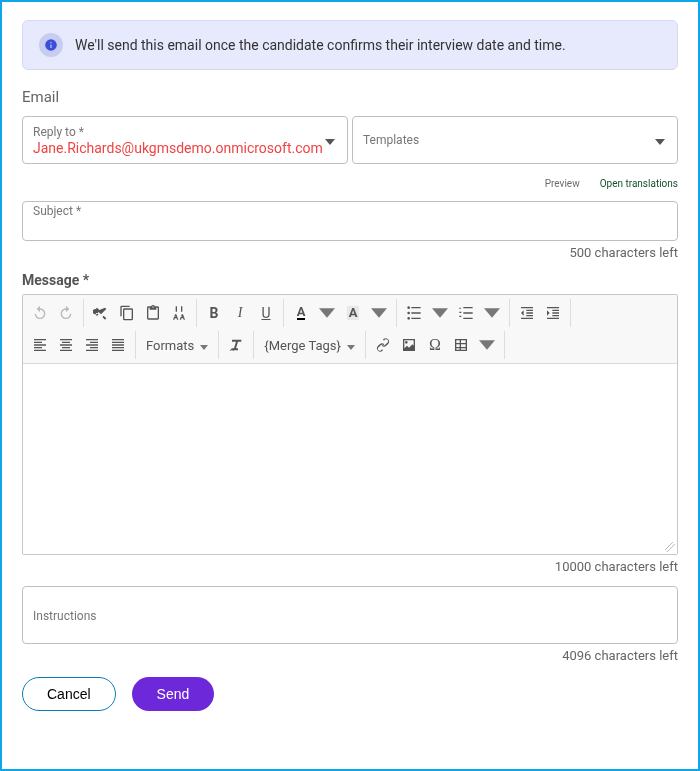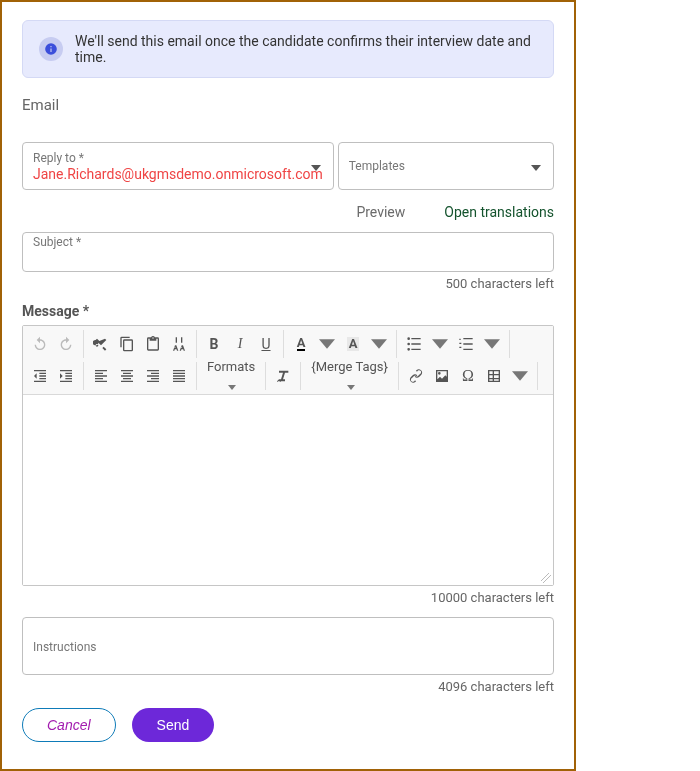--- a/index.html
+++ b/index.html
@@ -4,23 +4,23 @@
   <style>
     * { box-sizing: border-box; }
     body {
       margin: 0;
       font-family: -apple-system, BlinkMacSystemFont, "Segoe UI", Roboto, Arial, sans-serif;
       font-size: 14px;
       color: #333;
       background: #fff;
     }
     .container {
-      width: 576px;
+      width: 700px;
       height: 771px;
-      border: 2px solid #a16207;
+      border: 2px solid #0ea5e9;
       padding: 18px 20px;
       position: relative;
     }
     .info-banner {
       background: #e7eafd;
       border: 1px solid #d4d9f5;
       border-radius: 6px;
       padding: 12px 16px;
       display: flex;
       align-items: center;
@@ -31,21 +31,21 @@
       width: 24px; height: 24px;
       background: #c7ccf1;
       border-radius: 50%;
       display: flex; align-items: center; justify-content: center;
       flex-shrink: 0;
     }
     .info-icon-wrap svg { width: 14px; height: 14px; fill: #3b4edb; }
     .section-title {
       color: #666;
       font-size: 15px;
-      margin-bottom: 28px;
+      margin-bottom: 10px;
     }
     .row {
       display: flex;
       gap: 4px;
       margin-bottom: 14px;
     }
     .field-box {
       flex: 1;
       border: 1px solid #bfbfbf;
       border-radius: 4px;
@@ -68,23 +68,23 @@
     .dropdown-caret {
       position: absolute;
       right: 12px;
       top: 50%;
       transform: translateY(-50%);
     }
     .dropdown-caret svg { width: 10px; height: 6px; fill: #555; }
     .link-row {
       display: flex;
       justify-content: flex-end;
-      gap: 39px;
+      gap: 20px;
       margin-bottom: 12px;
-      font-size: 14px;
+      font-size: 10px;
       align-items: center;
     }
     .link-grey { color: #6b6b6b; }
     .link-blue { color: #14532d; cursor: pointer; }
     .subject-box {
       border: 1px solid #bfbfbf;
       border-radius: 4px;
       padding: 0 10px;
       min-height: 40px;
       margin-bottom: 4px;
@@ -127,21 +127,21 @@
       height: 28px;
       display: flex;
       align-items: center;
       justify-content: center;
       cursor: pointer;
       color: #555;
       font-size: 14px;
       padding: 0 4px;
     }
     .tbtn.disabled { color: #bbb; cursor: default; }
-    .tbtn-text { font-size: 13px; padding: 0 6px; gap:4px;flex-direction:column; }
+    .tbtn-text { font-size: 13px; padding: 0 6px; gap:4px; }
     .tbtn-text .mini-caret svg { width:8px; height:5px; fill:#777; margin-left:2px;}
     .tbtn svg { width: 16px; height: 16px; fill: currentColor; }
     .color-a { font-weight:bold; font-size:13px; border-bottom:2px solid #000; line-height:12px; display:inline-block;}
     .color-bg-a { font-weight:bold; font-size:13px; background:#e8e8e8; padding:0 2px; line-height:14px;}
     .editor-body {
       min-height: 190px;
       padding: 8px;
       background: #fff;
       position: relative;
     }
@@ -164,21 +164,21 @@
       gap: 16px;
       margin-top: 14px;
     }
     .btn {
       border-radius: 18px;
       padding: 8px 24px;
       font-size: 14px;
       cursor: pointer;
       border: 1px solid transparent;
     }
-    .btn-outline { background:#fff; border-color:#0e7bb8; color:#a21caf;font-style:italic; }
+    .btn-outline { background:#fff; border-color:#0e7bb8; color:#000000; }
     .btn-primary { background:#6d28d9; color:#fff; }
   </style>
 </head>
 <body>
 
 <div class="container">
 
   <div class="info-banner">
     <span class="info-icon-wrap">
       <svg viewBox="0 0 24 24">

